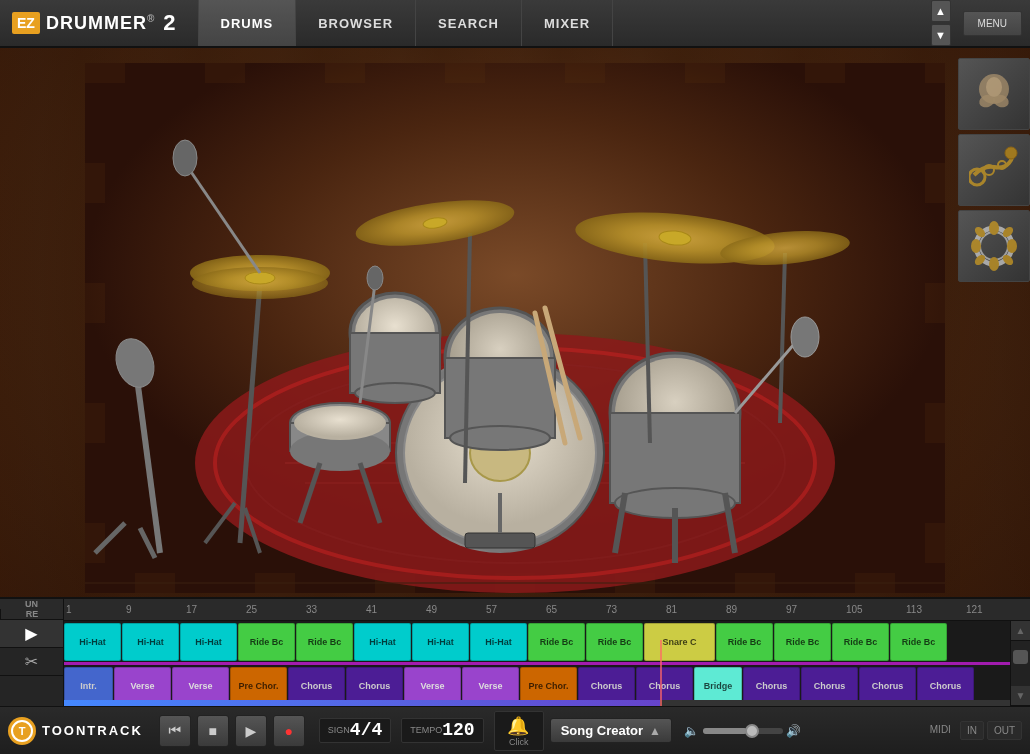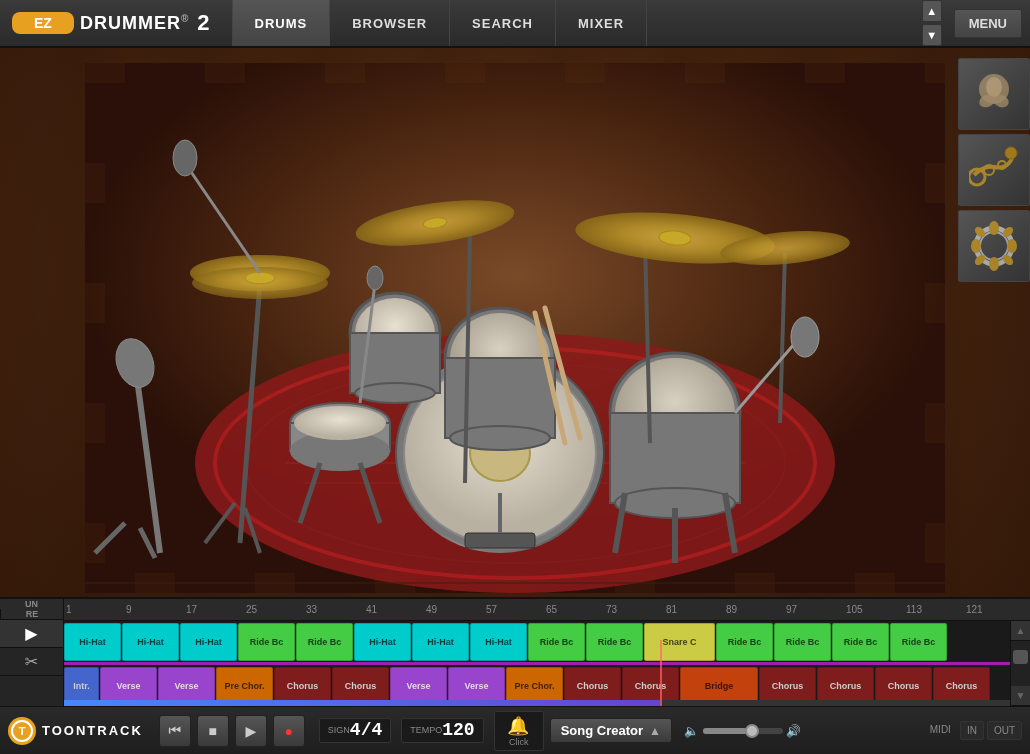--- a/index.html
+++ b/index.html
@@ -25,22 +25,22 @@
       display: flex;
       align-items: center;
       padding: 0 12px;
       gap: 6px;
     }
     #ez-box {
       background: #e8a020;
       color: #fff;
       font-weight: 900;
       font-size: 14px;
-      padding: 3px 22px;
-      border-radius: 8px;
+      padding: 3px 5px;
+      border-radius: 2px;
       text-align: right;
     }
     #drummer-text {
       color: #fff;
       font-size: 18px;
       font-weight: bold;
       letter-spacing: 1px;
     }
     #drummer-reg {
       color: #aaa;
@@ -114,22 +114,22 @@
       align-items: center;
       justify-content: center;
       cursor: pointer;
       font-size: 11px;
       border-radius: 2px;
     }
     #menu-btn {
       background: linear-gradient(180deg, #555 0%, #444 100%);
       border: 1px solid #333;
       color: #ddd;
-      font-size: 13px;
-      font-weight: bold;
+      font-size: 10px;
+      font-weight: normal;
       padding: 6px 14px;
       cursor: pointer;
       margin-left: 8px;
       margin-right: 8px;
       border-radius: 2px;
     }
 
     
     #drum-area {
       width: 100%;
@@ -298,21 +298,21 @@
       border: 1px solid rgba(0,0,0,0.2);
       white-space: nowrap;
       overflow: hidden;
       padding: 0 3px;
     }
     .block-cyan { background: #00cccc; }
     .block-green { background: #44cc44; }
     .block-blue { background: #4466cc; color: #ccc; }
     .block-purple { background: #9944cc; color: #ddd; }
     .block-orange { background: #cc6600; }
-    .block-teal { background: #7f1d1d; color: #ccc; }
+    .block-teal { background: #4c1d95; color: #ccc; }
 
     
     #scrollbar-right {
       position: absolute;
       right: 0;
       top: 22px;
       width: 20px;
       bottom: 48px;
       background: #2a2a2a;
       border-left: 1px solid #111;
@@ -796,32 +796,32 @@
         <div class="block" style="width:71px;background:#cccc44;color:rgba(0,0,0,0.7)">Snare C</div>
         <div class="block block-green" style="width:57px">Ride Bc</div>
         <div class="block block-green" style="width:57px">Ride Bc</div>
         <div class="block block-green" style="width:57px">Ride Bc</div>
         <div class="block block-green" style="width:57px">Ride Bc</div>
       </div>
     </div>
 
     <div class="track-row">
       <div class="track-blocks">
-        <div class="block block-blue" style="width:35px">Intr.</div>
+        <div class="block block-blue" style="width:49px">Intr.</div>
         <div class="block block-purple" style="width:57px">Verse</div>
         <div class="block block-purple" style="width:57px">Verse</div>
         <div class="block block-orange" style="width:57px">Pre Chor.</div>
         <div class="block block-teal" style="width:57px">Chorus</div>
         <div class="block block-teal" style="width:57px">Chorus</div>
         <div class="block block-purple" style="width:57px">Verse</div>
         <div class="block block-purple" style="width:57px">Verse</div>
         <div class="block block-orange" style="width:57px">Pre Chor.</div>
         <div class="block block-teal" style="width:57px">Chorus</div>
         <div class="block block-teal" style="width:57px">Chorus</div>
-        <div class="block" style="width:78px;background:#c2410c;color:rgba(0,0,0,0.7)">Bridge</div>
+        <div class="block" style="width:48px;background:#5eead4;color:rgba(0,0,0,0.7)">Bridge</div>
         <div class="block block-teal" style="width:57px">Chorus</div>
         <div class="block block-teal" style="width:57px">Chorus</div>
         <div class="block block-teal" style="width:57px">Chorus</div>
         <div class="block block-teal" style="width:57px">Chorus</div>
       </div>
     </div>
   </div>
 
   <div id="progress-bar">
     <div id="progress-fill"></div>

